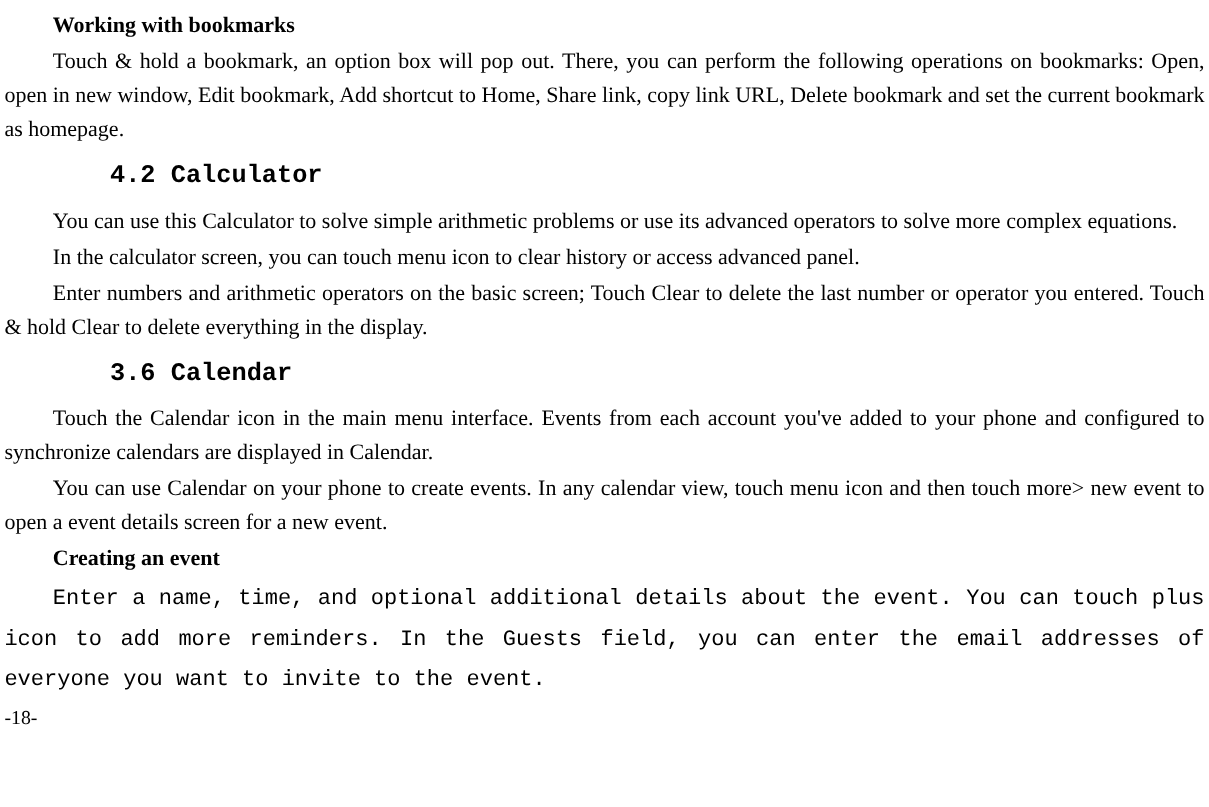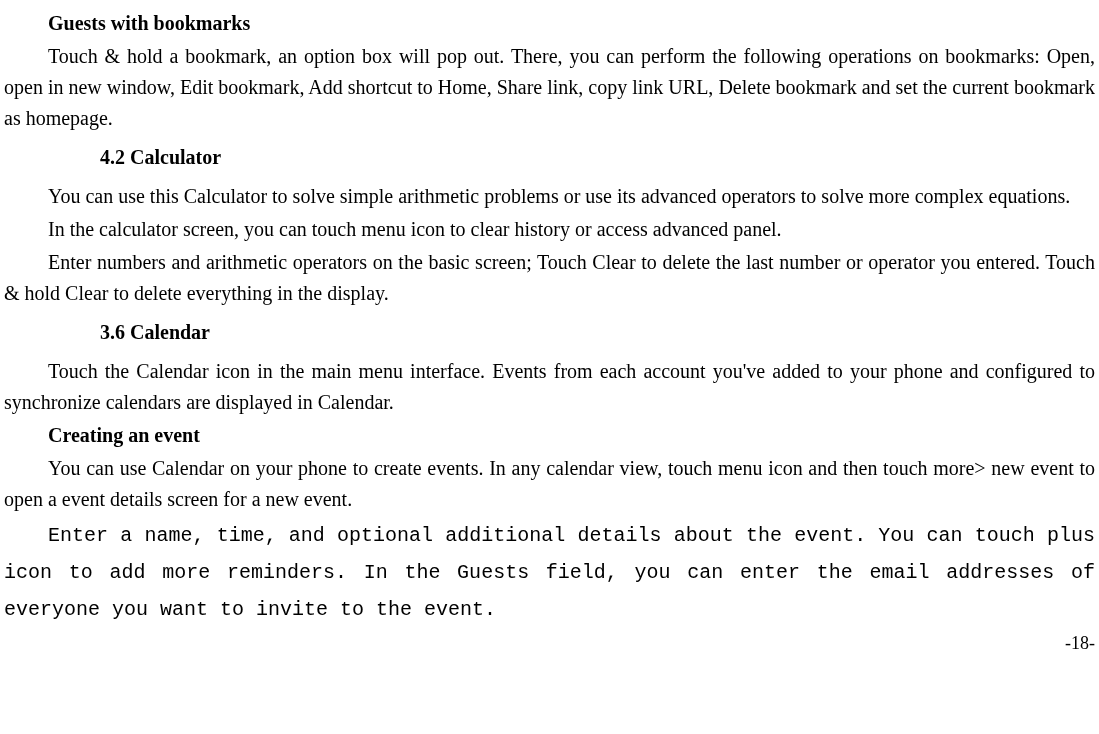--- a/index.html
+++ b/index.html
@@ -19,46 +19,46 @@
       margin: 0 0 2px 0;
       text-align: justify;
     }
     .indent {
       text-indent: 44px;
     }
     .bold {
       font-weight: bold;
     }
     .section-heading {
-      font-family: Liberation Serif, serif;
+      font-family: Liberation Mono, monospace;
       font-weight: bold;
-      font-size: 20px;
+      font-size: 23px;
       margin: 8px 0 8px 96px;
     }
     .page-number {
-      text-align: right;
+      text-align: left;
       font-size: 18px;
       margin-top: 2px;
     }
   </style>
 </head>
 <body>
 
 <div class="content">
 
-  <p class="indent bold">Guests with bookmarks</p>
+  <p class="indent bold">Working with bookmarks</p>
   <p class="indent">Touch &amp; hold a bookmark, an option box will pop out. There, you can perform the following operations on bookmarks: Open, open in new window, Edit bookmark, Add shortcut to Home, Share link, copy link URL, Delete bookmark and set the current bookmark as homepage.</p>
 
   <div class="section-heading">4.2    Calculator</div>
 
   <p class="indent">You can use this Calculator to solve simple arithmetic problems or use its advanced operators to solve more complex equations.</p>
   <p class="indent">In the calculator screen, you can touch menu icon to clear history or access advanced panel.</p>
   <p class="indent">Enter numbers and arithmetic operators on the basic screen; Touch Clear to delete the last number or operator you entered. Touch &amp; hold Clear to delete everything in the display.</p>
 
   <div class="section-heading">3.6    Calendar</div>
 
   <p class="indent">Touch the Calendar icon in the main menu interface. Events from each account you've added to your phone and configured to synchronize calendars are displayed in Calendar.</p>
+  <p class="indent">You can use Calendar on your phone to create events. In any calendar view, touch menu icon and then touch more&gt; new event to open a event details screen for a new event.</p>
   <p class="indent bold">Creating an event</p>
-  <p class="indent">You can use Calendar on your phone to create events. In any calendar view, touch menu icon and then touch more&gt; new event to open a event details screen for a new event.</p>
   <p class="indent" style="line-height:1.85;font-family:Liberation Mono, monospace;">Enter a name, time, and optional additional details about the event. You can touch plus icon to add more reminders. In the Guests field, you can enter the email addresses of everyone you want to invite to the event.</p>
 
   <div class="page-number">-18-</div>
 </div>
 
 </body></html>

